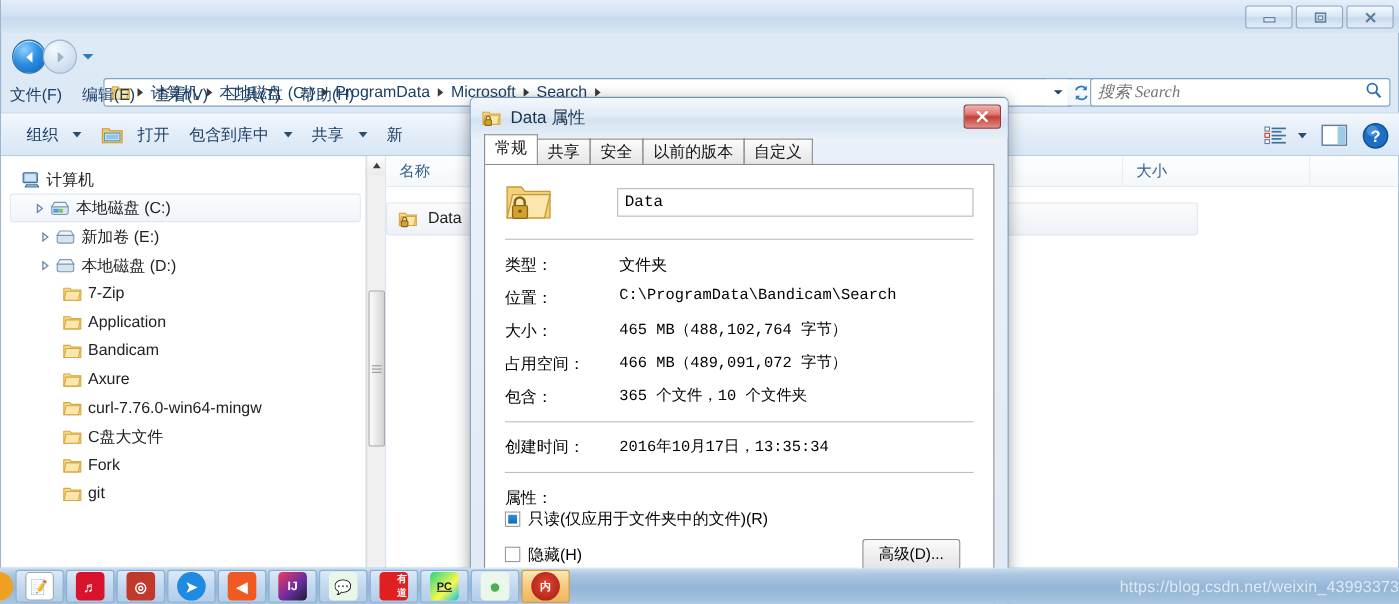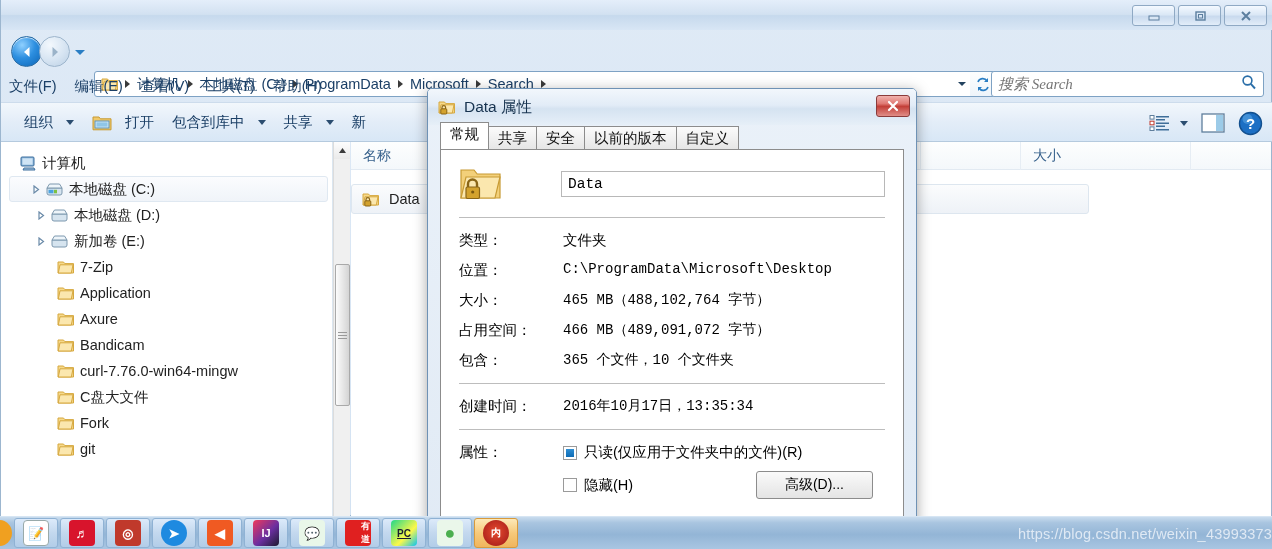--- a/index.html
+++ b/index.html
@@ -255,31 +255,31 @@
     margin-left: 40px;
   }
   .hr { height: 1px; background: #bdbdbd; margin: 13px 0 13px 0; }
   .prow { display: flex; font-size: 14.5px; margin-bottom: 11px; }
   .plabel {
     width: 104px; flex: none; color: #000;
     font-family: "Liberation Sans", sans-serif;
   }
   .pvalue { color: #000; font-family: "Liberation Mono", monospace; font-size: 14px; text-align: center; }
   .pvalue.cjk { font-family: "Liberation Sans", sans-serif; font-size: 14.5px; }
-  .attrrow { display: flex; font-size: 14.5px; }
+  .attrrow { display: flex; font-size: 14.5px; flex-direction: column; }
   .chkline { display: flex; align-items: center; gap: 7px; margin-bottom: 9px; }
   .chkbox {
     width: 14px; height: 14px; border: 1px solid #9a9a9a; background: #fff; flex: none;
     display: flex; align-items: center; justify-content: center;
   }
   .chkbox.filled { background: #fff; padding: 2px; }
   .chkbox.filled i { display: block; width: 100%; height: 100%; background: linear-gradient(to bottom,#2f8fd4,#0f6cb5); }
   .advbtn {
     margin-left: auto; margin-right: 12px;
-    padding: 4px 28px; font-size: 14px; color: #000;
+    padding: 4px 14px; font-size: 14px; color: #000;
     border: 1px solid #8c8c8c; border-radius: 3px;
     background: linear-gradient(to bottom,#fafafa,#e4e4e4);
     font-family: "Liberation Sans", sans-serif;
   }
 </style>
 </head>
 <body>
 
 <div id="root">
 
@@ -497,36 +497,36 @@
             <svg width="8" height="9" viewBox="0 0 8 9">
                 <path d="M2 1 L6.5 4.5 L2 8 Z" fill="none" stroke="#6a8aa8" stroke-width="1.2"></path>
               </svg>
           </span>
           <span class="ti-icon">
             <svg width="20" height="16" viewBox="0 0 20 16">
               <path d="M2 7 h15 v5 a2 2 0 0 1 -2 2 H4 a2 2 0 0 1 -2 -2 Z" fill="#d6e4ef" stroke="#7d98ae"></path>
               <path d="M2 7 l2.5 -4 h10 L17 7 Z" fill="#eef5fa" stroke="#7d98ae"></path>
             </svg>
           </span>
-          <span class="ti-label">本地磁盘 (D:)</span>
+          <span class="ti-label">新加卷 (E:)</span>
         </div>
 
         <div class="treeitem indent-1">
           <span class="ti-arrow">
             <svg width="8" height="9" viewBox="0 0 8 9">
                 <path d="M2 1 L6.5 4.5 L2 8 Z" fill="none" stroke="#6a8aa8" stroke-width="1.2"></path>
               </svg>
           </span>
           <span class="ti-icon">
             <svg width="20" height="16" viewBox="0 0 20 16">
               <path d="M2 7 h15 v5 a2 2 0 0 1 -2 2 H4 a2 2 0 0 1 -2 -2 Z" fill="#d6e4ef" stroke="#7d98ae"></path>
               <path d="M2 7 l2.5 -4 h10 L17 7 Z" fill="#eef5fa" stroke="#7d98ae"></path>
             </svg>
           </span>
-          <span class="ti-label">新加卷 (E:)</span>
+          <span class="ti-label">本地磁盘 (D:)</span>
         </div>
 
         <div class="treeitem indent-2">
           <span class="ti-icon">
             <svg width="18" height="16" viewBox="0 0 18 16">
               <path d="M1 3 h5.5 l1.3 1.6 H16.5 v9.4 H1 Z" fill="#f6d98a" stroke="#d6a83f"></path>
               <path d="M3 5.8 h13 l-1.7 8.2 H1.3 Z" fill="#fbe7ae" stroke="#d6a83f"></path>
             </svg>
           </span>
           <span class="ti-label">7-Zip</span>
@@ -540,30 +540,30 @@
           </span>
           <span class="ti-label">Application</span>
         </div>
         <div class="treeitem indent-2">
           <span class="ti-icon">
             <svg width="18" height="16" viewBox="0 0 18 16">
               <path d="M1 3 h5.5 l1.3 1.6 H16.5 v9.4 H1 Z" fill="#f6d98a" stroke="#d6a83f"></path>
               <path d="M3 5.8 h13 l-1.7 8.2 H1.3 Z" fill="#fbe7ae" stroke="#d6a83f"></path>
             </svg>
           </span>
-          <span class="ti-label">Axure</span>
+          <span class="ti-label">Bandicam</span>
         </div>
         <div class="treeitem indent-2">
           <span class="ti-icon">
             <svg width="18" height="16" viewBox="0 0 18 16">
               <path d="M1 3 h5.5 l1.3 1.6 H16.5 v9.4 H1 Z" fill="#f6d98a" stroke="#d6a83f"></path>
               <path d="M3 5.8 h13 l-1.7 8.2 H1.3 Z" fill="#fbe7ae" stroke="#d6a83f"></path>
             </svg>
           </span>
-          <span class="ti-label">Bandicam</span>
+          <span class="ti-label">Axure</span>
         </div>
         <div class="treeitem indent-2">
           <span class="ti-icon">
             <svg width="18" height="16" viewBox="0 0 18 16">
               <path d="M1 3 h5.5 l1.3 1.6 H16.5 v9.4 H1 Z" fill="#f6d98a" stroke="#d6a83f"></path>
               <path d="M3 5.8 h13 l-1.7 8.2 H1.3 Z" fill="#fbe7ae" stroke="#d6a83f"></path>
             </svg>
           </span>
           <span class="ti-label">curl-7.76.0-win64-mingw</span>
         </div>
@@ -680,21 +680,21 @@
         </div>
 
         <div class="hr"></div>
 
         <div class="prow">
           <span class="plabel">类型：</span>
           <span class="pvalue cjk">文件夹</span>
         </div>
         <div class="prow">
           <span class="plabel">位置：</span>
-          <span class="pvalue">C:\ProgramData\Microsoft\Desktop</span>
+          <span class="pvalue">C:\ProgramData\Bandicam\Search</span>
         </div>
         <div class="prow">
           <span class="plabel">大小：</span>
           <span class="pvalue">465 MB（488,102,764 字节）</span>
         </div>
         <div class="prow">
           <span class="plabel">占用空间：</span>
           <span class="pvalue">466 MB（489,091,072 字节）</span>
         </div>
         <div class="prow">

